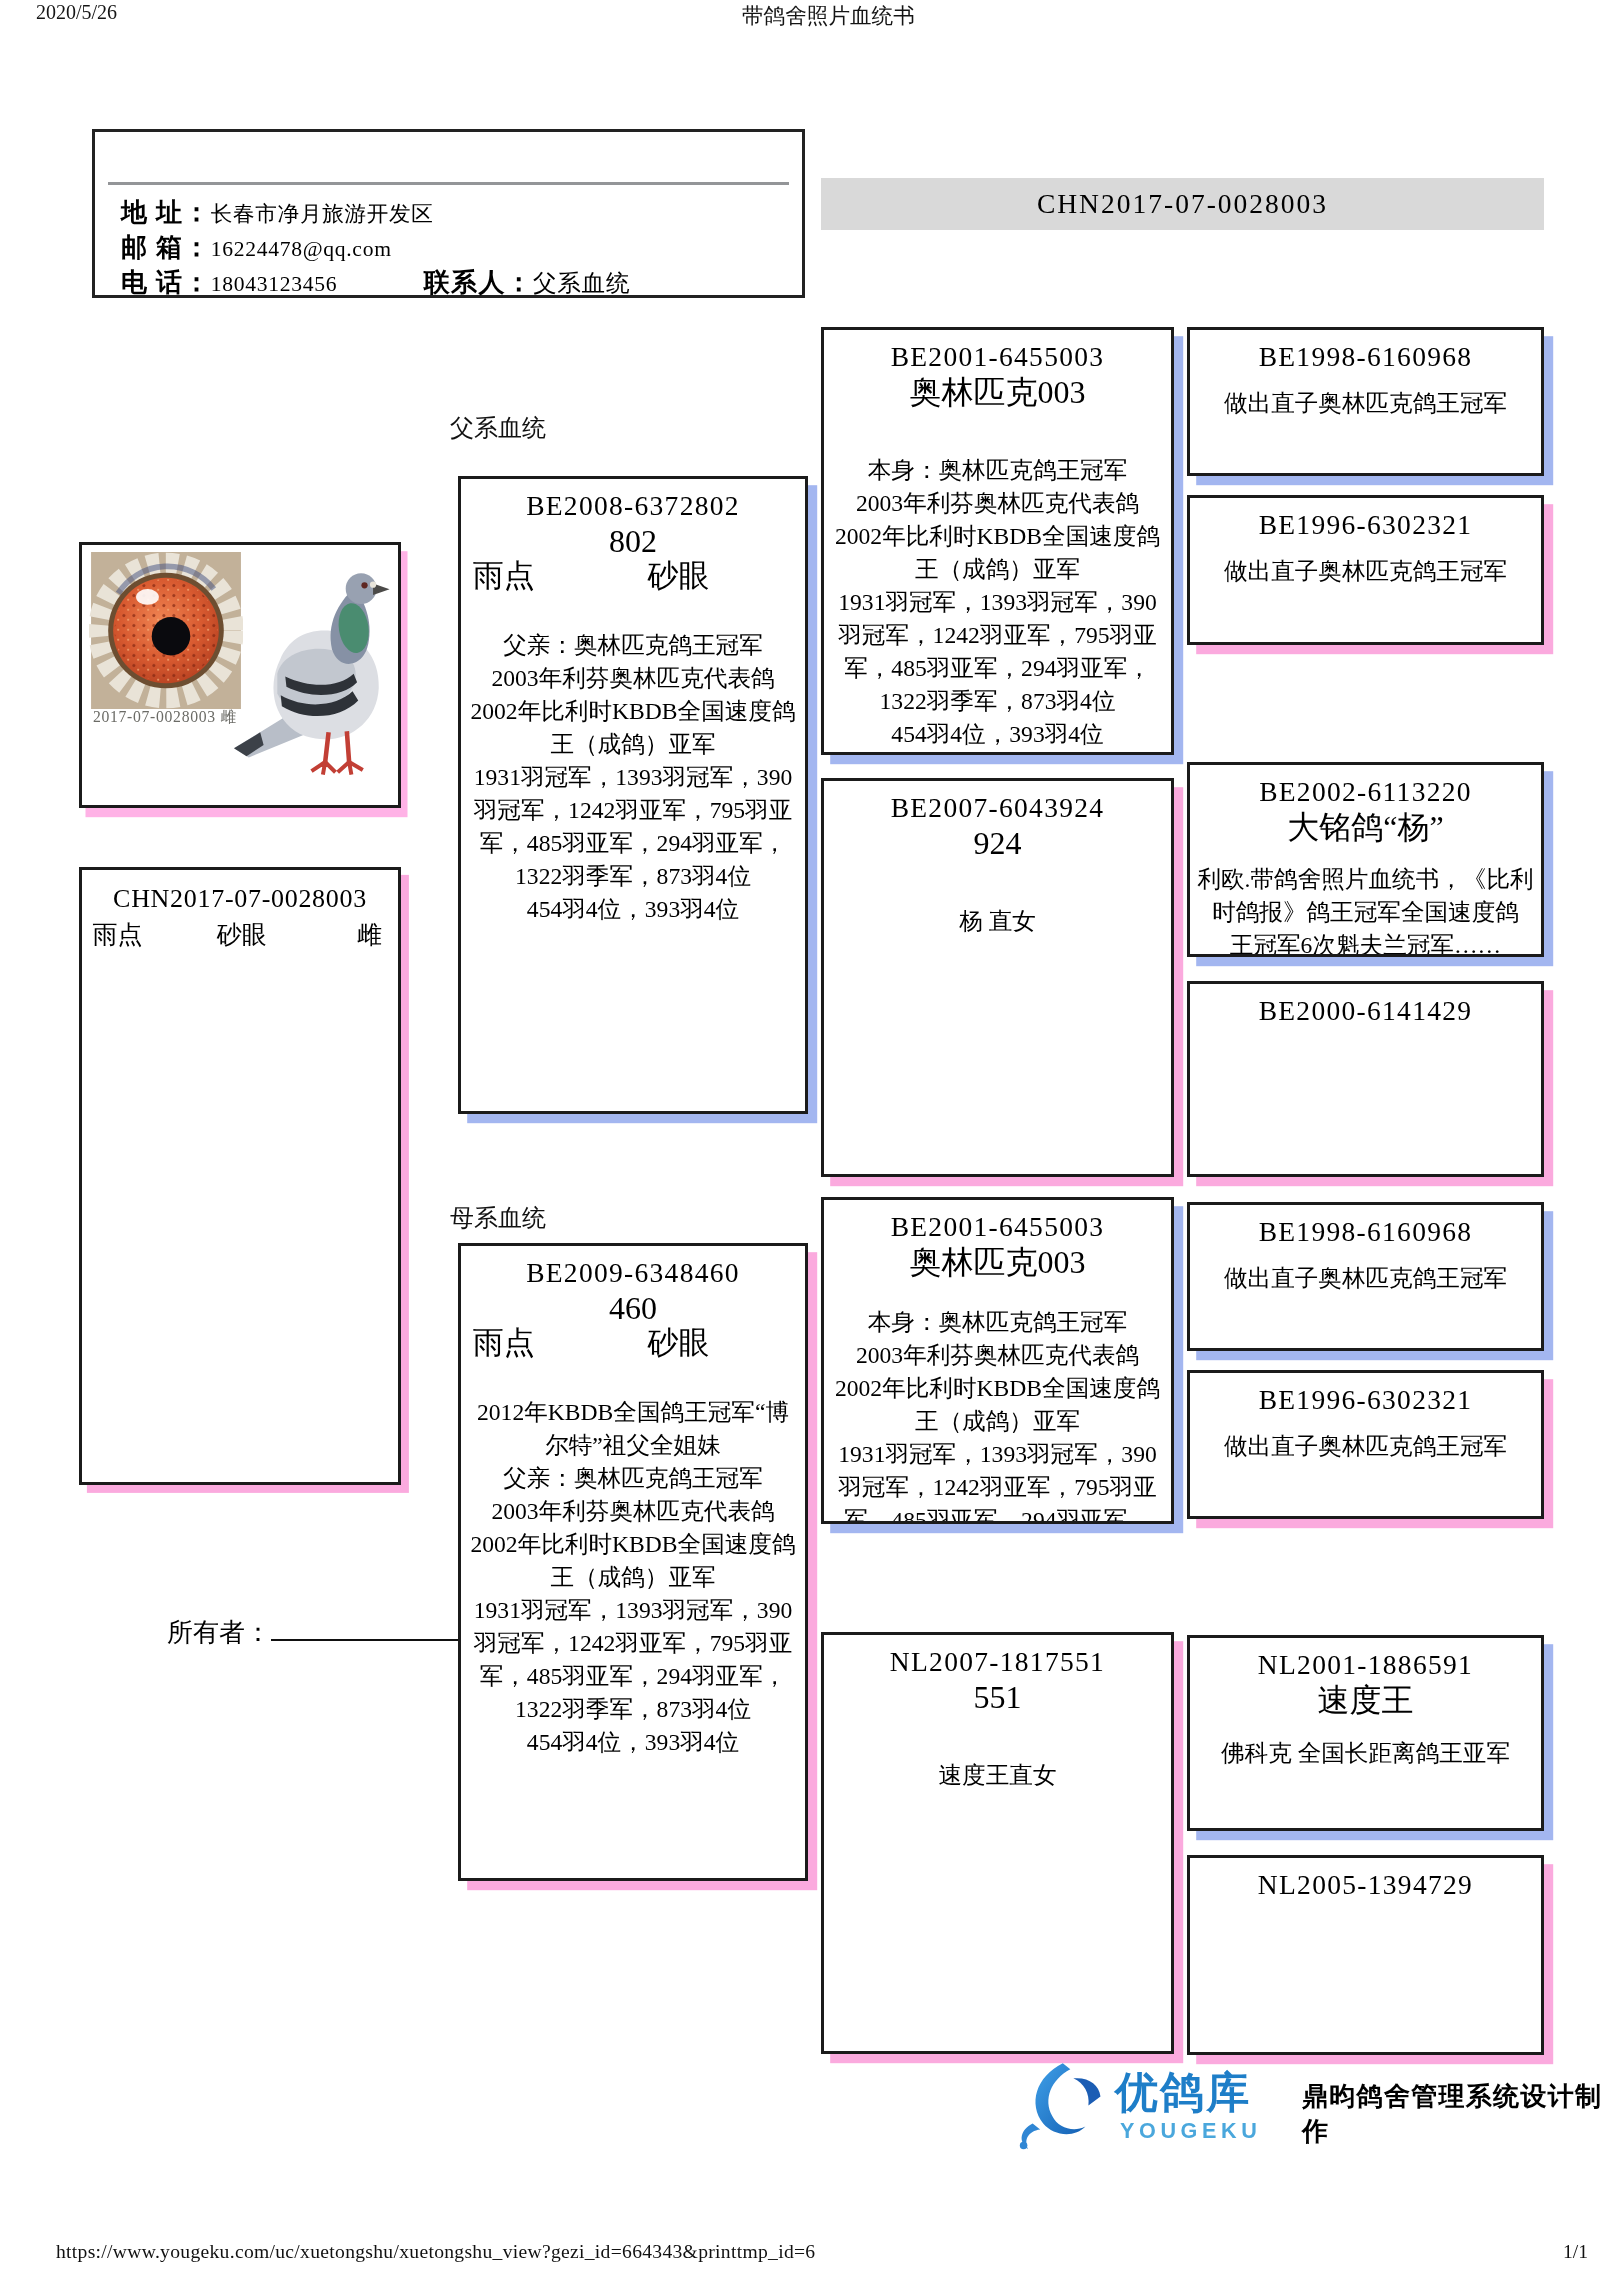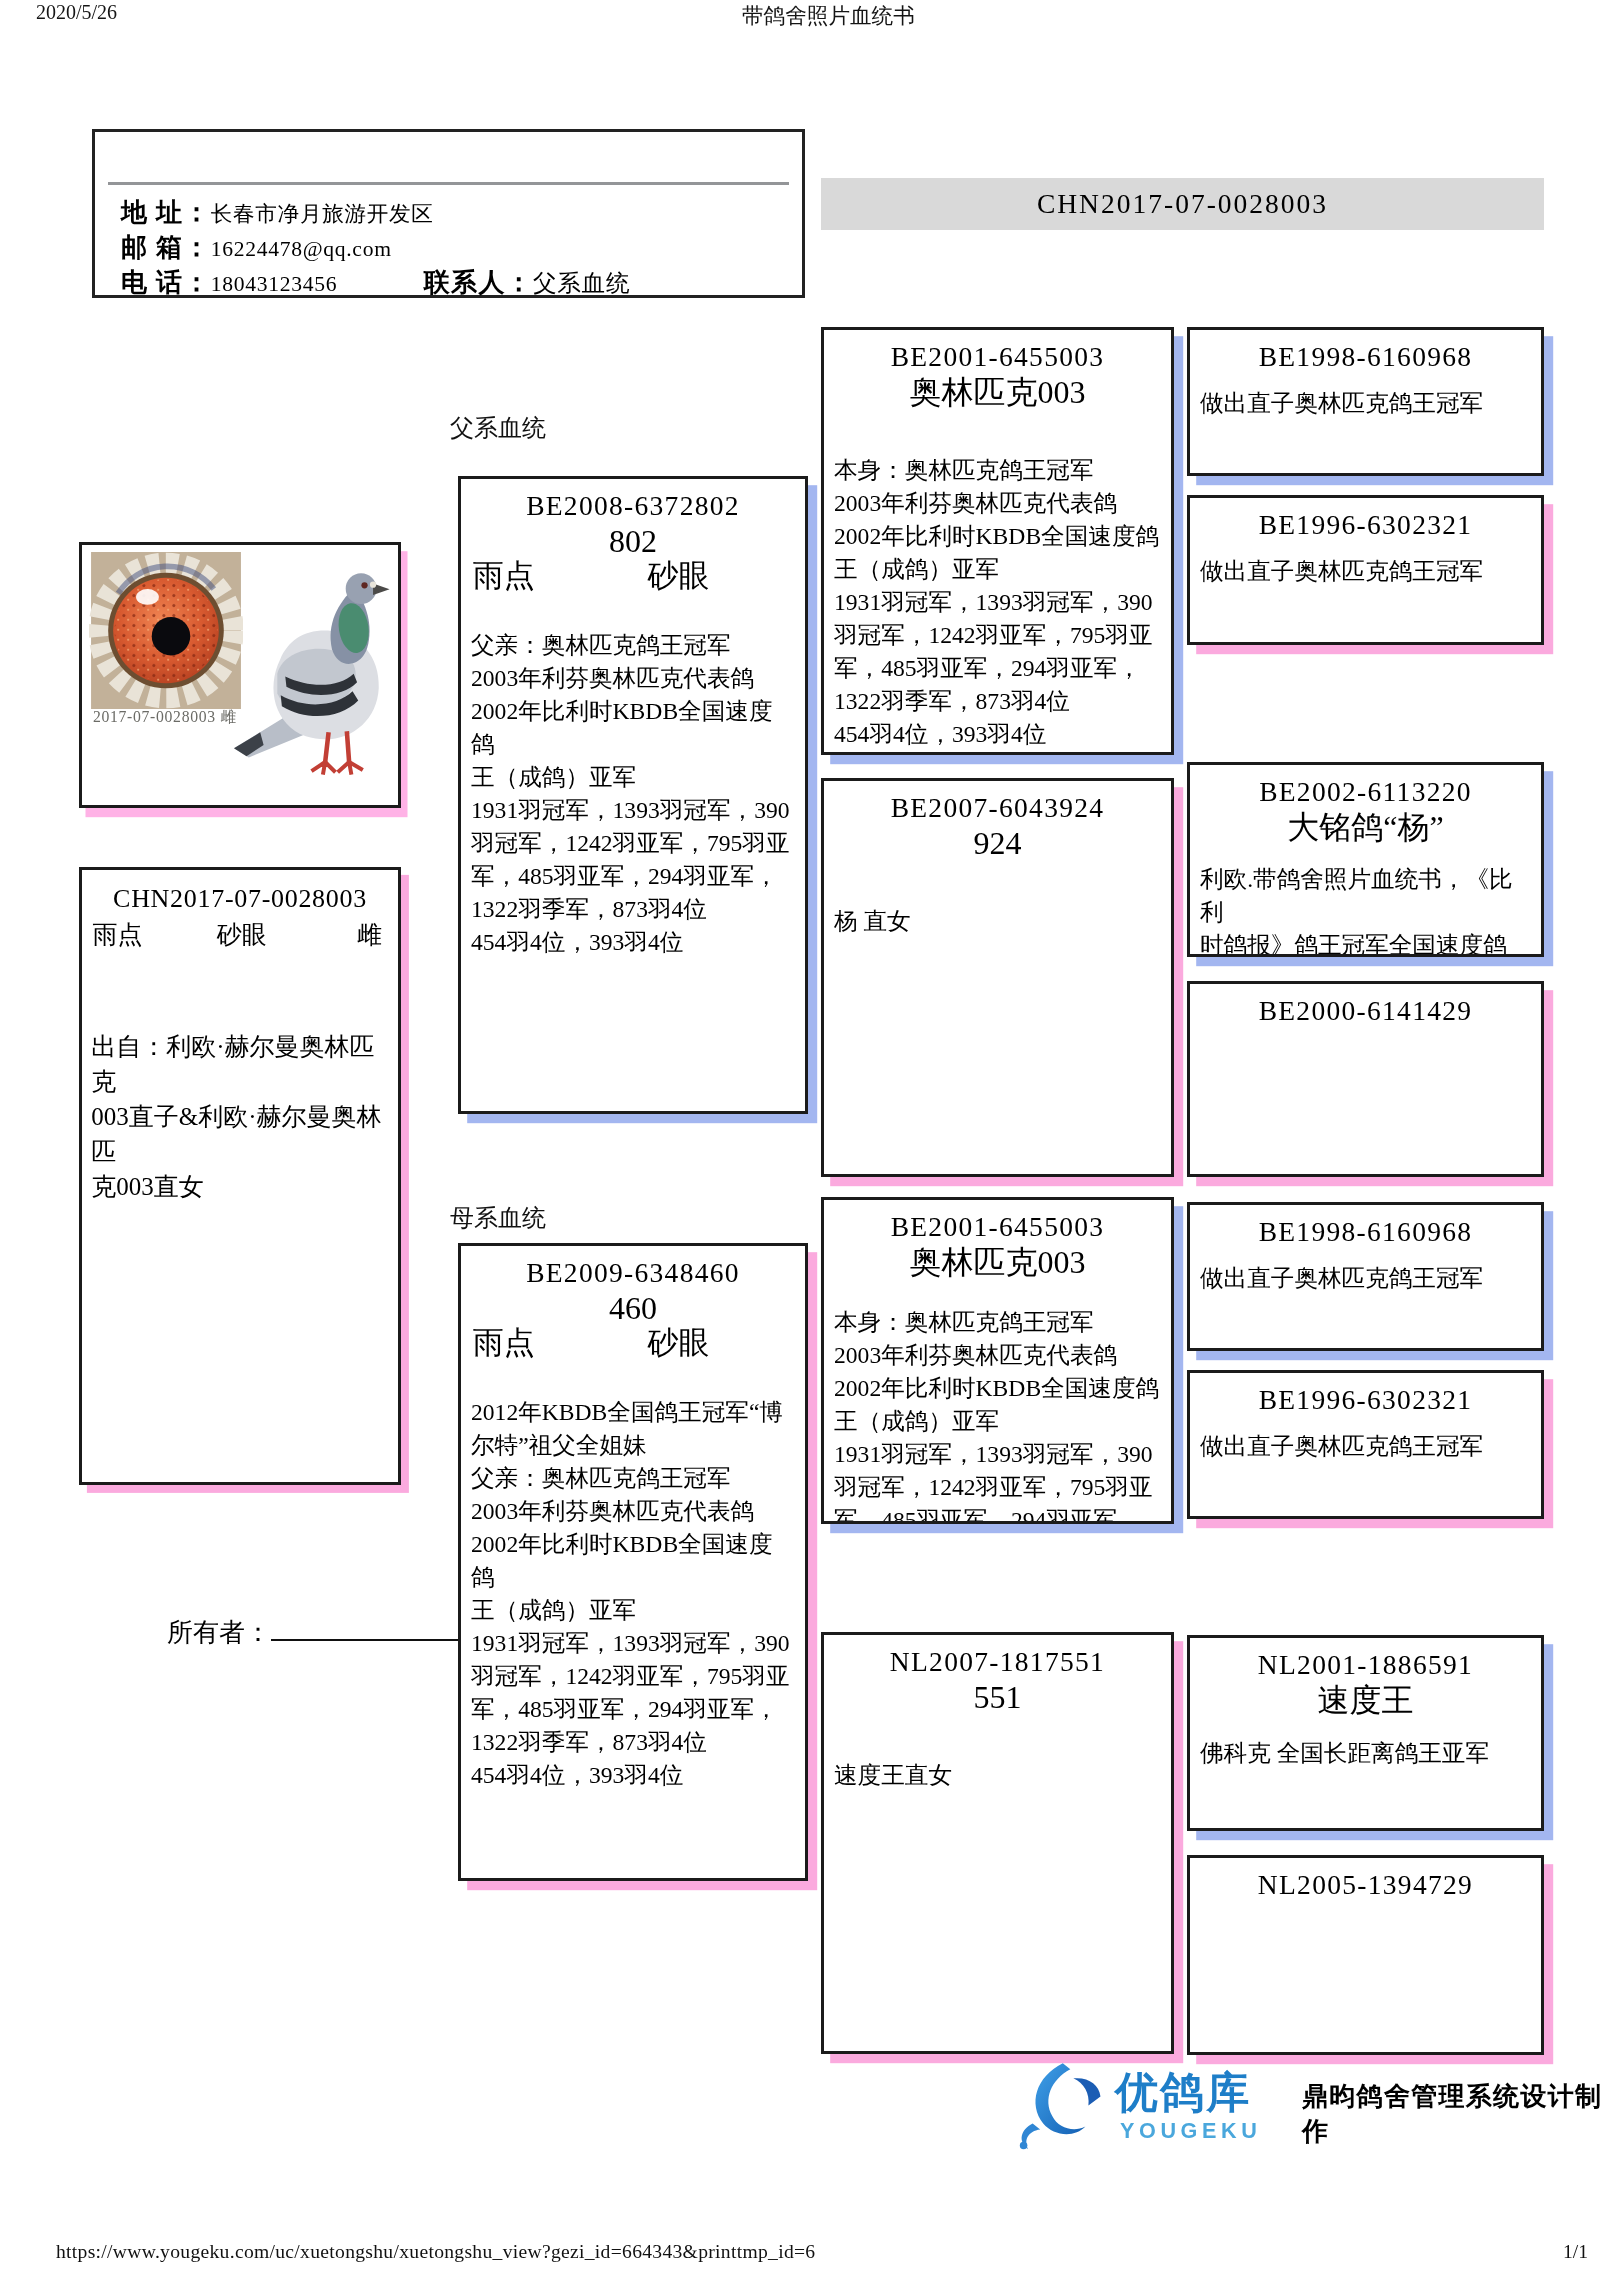--- a/index.html
+++ b/index.html
@@ -7,21 +7,21 @@
     width:1622px;height:2295px;position:relative;background:#ffffff;
     font-family:"Liberation Serif","DejaVu Serif",serif;color:#000;overflow:hidden;
   }
   .abs{position:absolute;}
   
   .pbox{position:absolute;border:3.3px solid #1b1b1b;background:#fff;box-sizing:border-box;overflow:hidden;}
   .sh-blue{box-shadow:9.2px 9.2px 0 0 #a3b6f0;}
   .sh-pink{box-shadow:9.2px 9.2px 0 0 #fbaade;}
   .ring{text-align:center;font-size:27.5px;line-height:37px;padding-top:7.9px;letter-spacing:1.3px;white-space:nowrap;}
   .name{text-align:center;font-size:32px;line-height:35px;}
-  .pbody{font-size:23.6px;line-height:33px;padding:0 10px;white-space:pre-line;}
+  .pbody{font-size:23.6px;line-height:33px;padding:0 0;white-space:pre-line;text-align:center;}
   .traits{font-size:31px;line-height:34px;padding:0 11.8px;}
   .traits span{display:inline-block;}
   .sec-label{position:absolute;font-size:24px;color:#111;}
   
   .contact-box{position:absolute;left:92px;top:129px;width:713px;height:169px;border:3.3px solid #222;background:#fff;box-sizing:border-box;}
   .contact-rule{position:absolute;left:13px;right:13px;top:50px;height:3.3px;background:#939598;}
   .contact-rows{position:absolute;left:26px;top:63px;right:13px;}
   .crow{height:35px;line-height:35px;white-space:nowrap;}
   .clabel{font-weight:bold;font-size:26px;letter-spacing:1.3px;}
   .cval{font-size:21.6px;letter-spacing:0.7px;}
@@ -121,23 +121,20 @@
   </svg>
 </div>
 
 <div class="info-box">
   <div class="info-ring">CHN2017-07-0028003</div>
   <div class="info-traits">
     <span style="width:118px;">雨点</span>
     <span style="width:134px;">砂眼</span>
     <span>雌</span>
   </div>
-  <div class="origin">出自：利欧·赫尔曼奥林匹克
-003直子&amp;利欧·赫尔曼奥林匹
-克003直女</div>
 </div>
 
 <div class="owner">
   <span>所有者：</span><span class="uline"></span>
 </div>
 
 <div class="sec-label" style="left:450px;top:412px;">父系血统</div>
 <div class="sec-label" style="left:450px;top:1202px;">母系血统</div>
 
 <div class="pbox sh-blue" style="left:458px;top:476px;width:350px;height:638px;">

